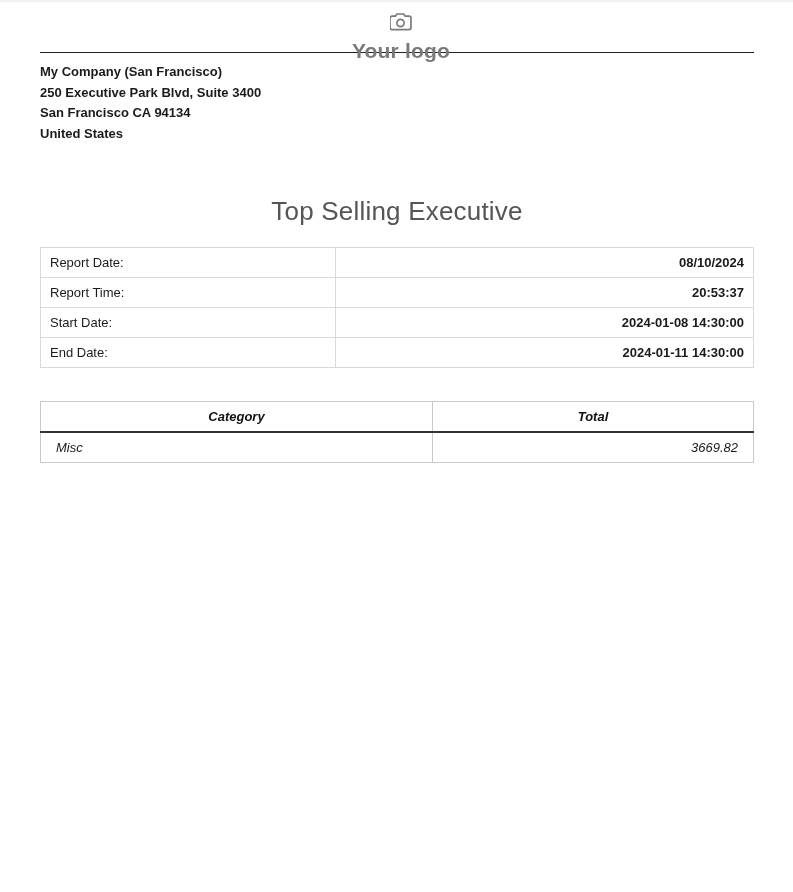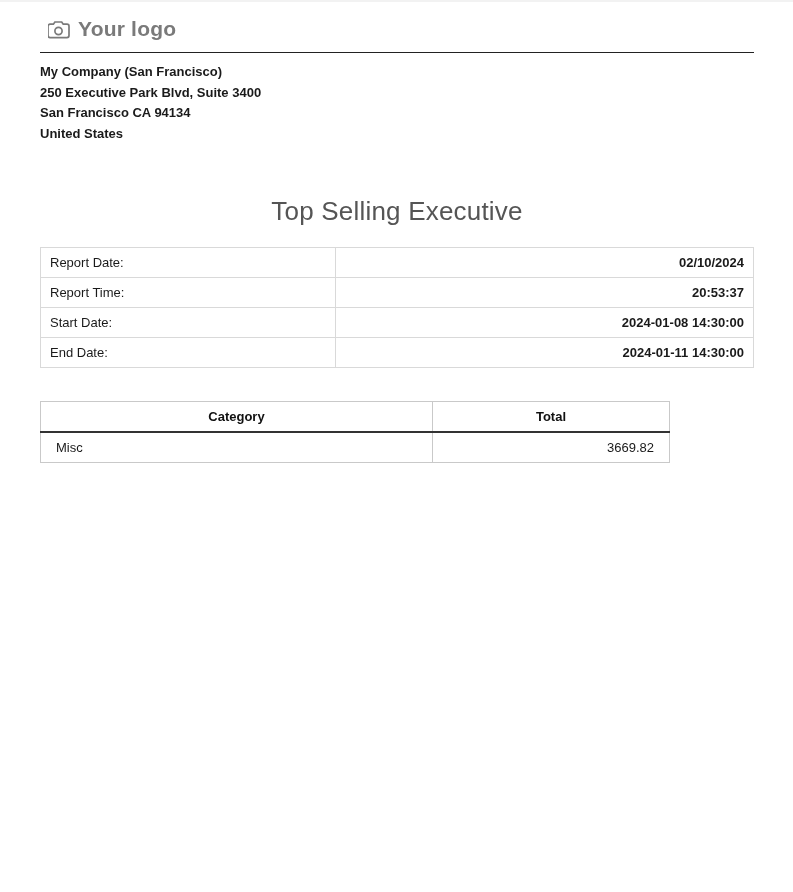--- a/index.html
+++ b/index.html
@@ -37,20 +37,21 @@
     width: 714px;
   }
 
   
   .logo-row {
     display: flex;
     align-items: center;
     gap: 8px;
     padding-left: 8px;
     height: 34px;
+    flex-direction: column;
   }
   .camera-icon {
     width: 22px;
     height: 19px;
     position: relative;
     display: inline-block;
   }
   .camera-icon svg { display: block; }
   .logo-text {
     font-size: 21px;
@@ -104,22 +105,23 @@
     font-weight: normal;
   }
   .info-table td.value {
     text-align: right;
     font-weight: bold;
   }
 
   
   .data-table {
     margin-top: 33px;
-    width: 630px;
+    width: 714px;
     font-size: 13px;
+    font-style: italic;
   }
   .data-table th {
     border: 1px solid #c9c9c9;
     border-bottom: 2px solid #333333;
     padding: 7px 9px;
     font-weight: bold;
     color: #111111;
   }
   .data-table th.col-category { text-align: center; width: 373px; }
   .data-table th.col-total { }
@@ -156,21 +158,21 @@
       <div>San Francisco CA 94134</div>
       <div>United States</div>
     </div>
 
     <div class="doc-title">Top Selling Executive</div>
 
     <table class="info-table">
       <tbody>
         <tr>
           <td class="label">Report Date:</td>
-          <td class="value">02/10/2024</td>
+          <td class="value">08/10/2024</td>
         </tr>
         <tr>
           <td class="label">Report Time:</td>
           <td class="value">20:53:37</td>
         </tr>
         <tr>
           <td class="label">Start Date:</td>
           <td class="value">2024-01-08 14:30:00</td>
         </tr>
         <tr>

